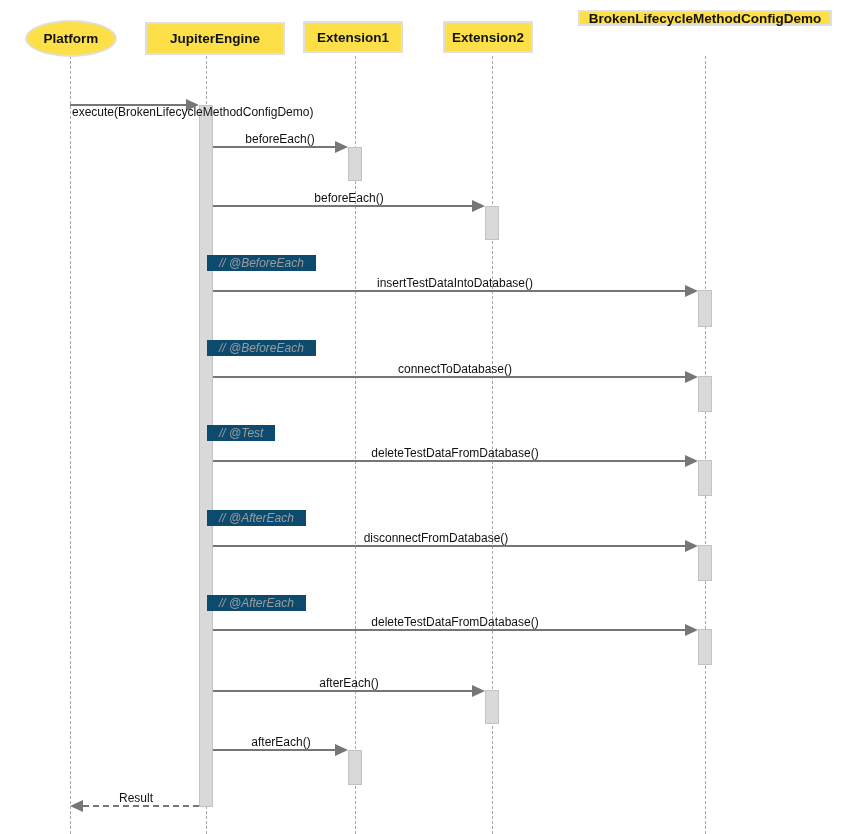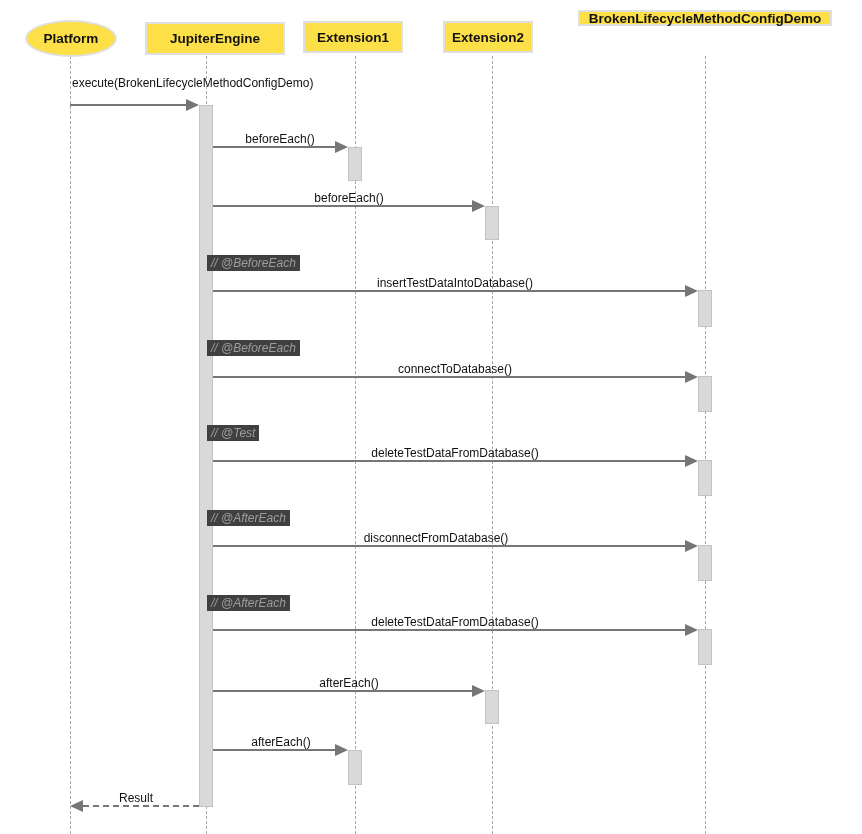--- a/index.html
+++ b/index.html
@@ -71,22 +71,22 @@
     position:absolute;
     font-size:12px; color:var(--text);
     white-space:nowrap; line-height:14px;
     z-index:6;
   }
   .msg-label.centered { transform:translateX(-50%); }
   .comment-label {
     position:absolute;
     font-size:12px; font-style:italic;
     color:var(--comment);
-    background:#404040;
-    padding:1px 4px;
+    background:#0c4a6e;
+    padding:1px 12px;
     white-space:nowrap; line-height:14px;
     z-index:6;
   }
 </style>
 </head>
 <body>
 
 <div class="stage">
 
   <div class="lifeline" style="left:70px"></div>
@@ -115,21 +115,21 @@
   <div class="activation" style="left:348px;top:147px;height:34px"></div>
   <div class="activation" style="left:485px;top:206px;height:34px"></div>
   <div class="activation" style="left:698px;top:290px;height:37px"></div>
   <div class="activation" style="left:698px;top:376px;height:36px"></div>
   <div class="activation" style="left:698px;top:460px;height:36px"></div>
   <div class="activation" style="left:698px;top:545px;height:36px"></div>
   <div class="activation" style="left:698px;top:629px;height:36px"></div>
   <div class="activation" style="left:485px;top:690px;height:34px"></div>
   <div class="activation" style="left:348px;top:750px;height:35px"></div>
 
-  <span class="msg-label" style="left:72px;top:76px">execute(BrokenLifecycleMethodConfigDemo)</span>
+  <span class="msg-label" style="left:72px;top:105px">execute(BrokenLifecycleMethodConfigDemo)</span>
   <div class="msg-line" style="left:70px;top:104px;width:117px"></div>
   <div class="arrow-right" style="left:186px;top:99px"></div>
 
   <span class="msg-label centered" style="left:280px;top:132px">beforeEach()</span>
   <div class="msg-line" style="left:213px;top:146px;width:123px"></div>
   <div class="arrow-right" style="left:335px;top:141px"></div>
 
   <span class="msg-label centered" style="left:349px;top:191px">beforeEach()</span>
   <div class="msg-line" style="left:213px;top:205px;width:260px"></div>
   <div class="arrow-right" style="left:472px;top:200px"></div>

